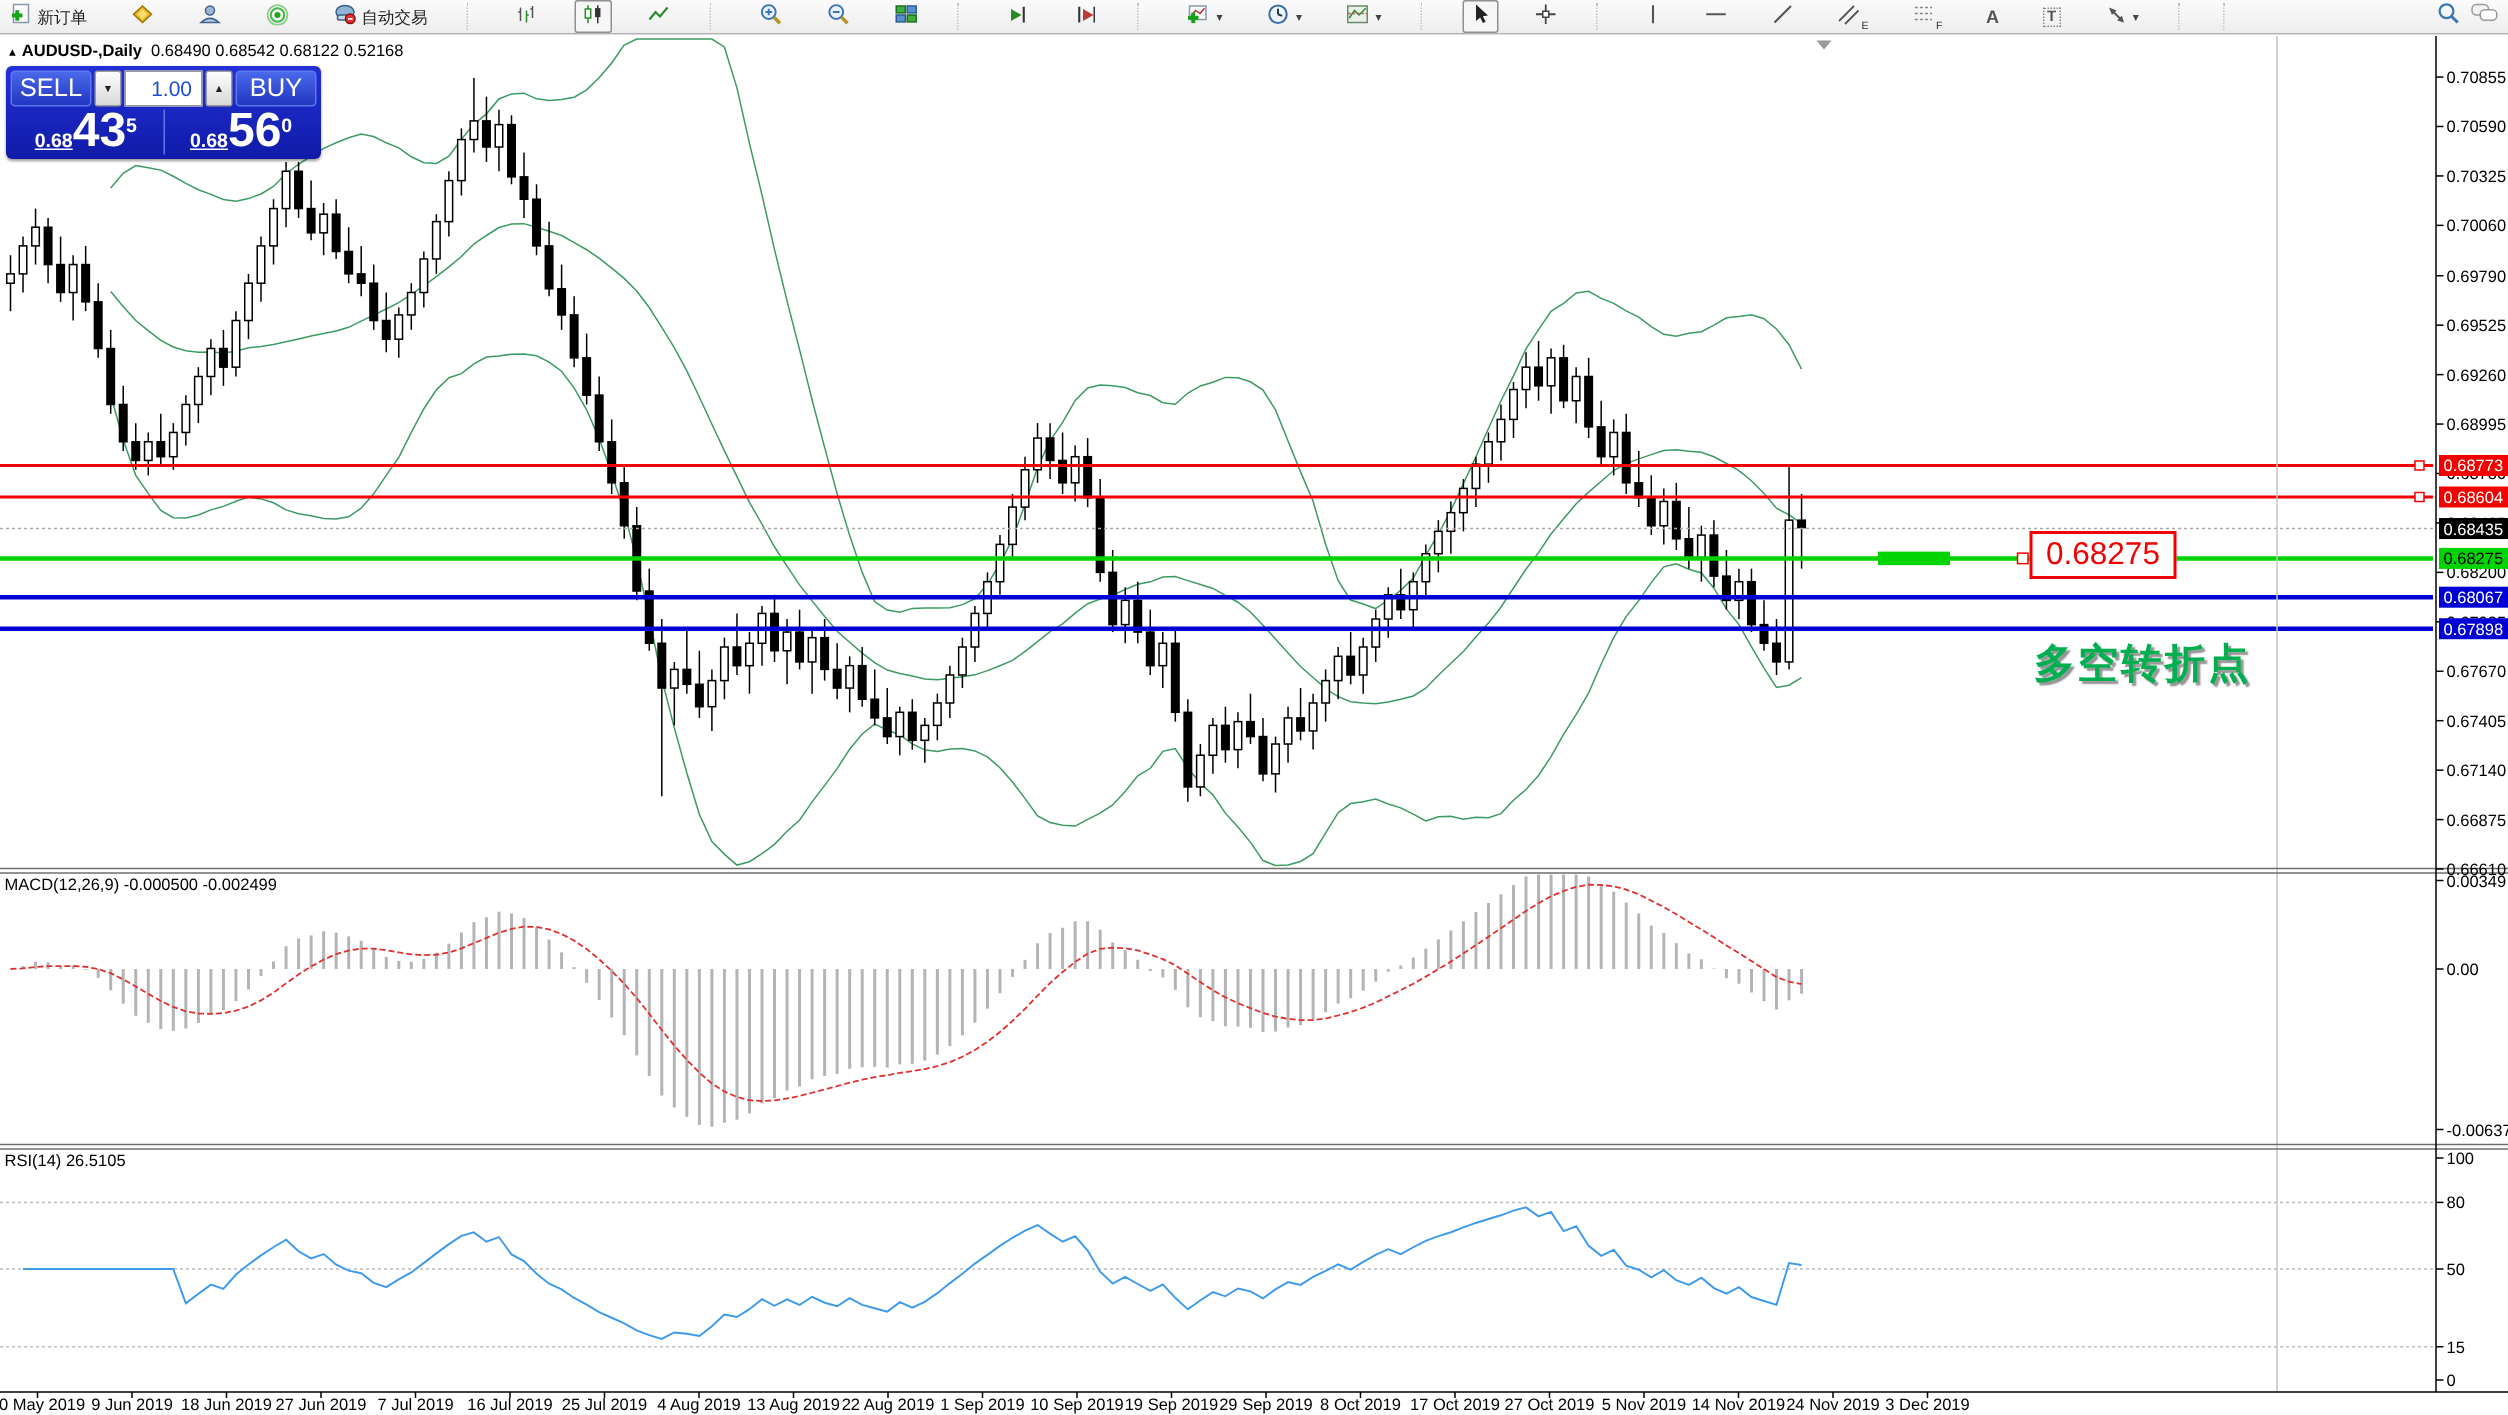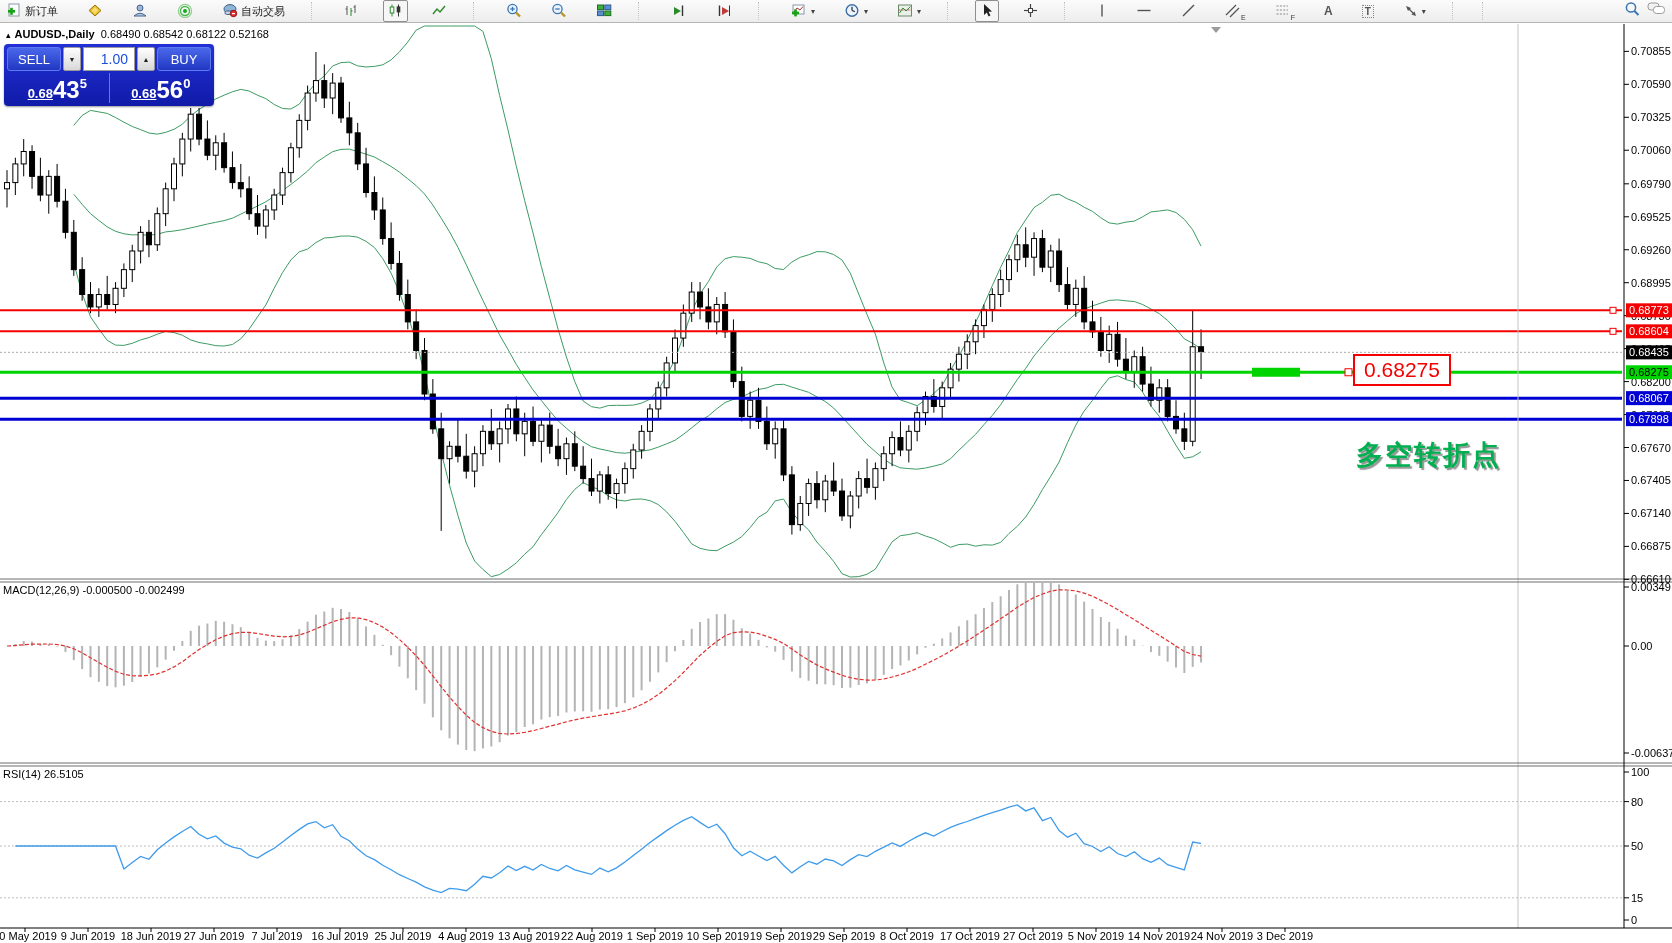--- a/index.html
+++ b/index.html
@@ -20,38 +20,38 @@
   .right-icons{margin-left:auto;display:flex;align-items:center;margin-right:6px;gap:6px;}
   
   .chart-title{position:absolute;left:6px;top:28px;z-index:20;font-size:11px;color:#000;}
   .chart-title .sym{font-weight:bold;}
   .collapse{font-size:9px;margin-right:4px;color:#000;}
   
   .trade-panel{position:absolute;left:4px;top:44px;width:210px;height:62px;z-index:20;
                background:linear-gradient(#2330d6,#101ba8);border-radius:4px;padding:3px;box-sizing:border-box;
                box-shadow:0 1px 2px rgba(0,0,0,.4);}
   .tp-row1{display:flex;height:24px;gap:2px;}
-  .tp-btn{flex:0 0 52px;display:flex;align-items:center;justify-content:center;color:#fff;font-size:13px;
+  .tp-btn{flex:0 0 52px;display:flex;align-items:center;justify-content:center;color:#fff;font-size:17px;
           background:linear-gradient(#4a68ea,#2137c2);border:1px solid #5d79f0;border-radius:3px;}
   .tp-spin{flex:0 0 16px;display:flex;align-items:center;justify-content:center;background:linear-gradient(#fefefe,#d8d8d8);
            border:1px solid #9a9a9a;font-size:7px;color:#222;border-radius:2px;}
   .tp-vol{flex:1;text-align:right;font-size:14px;padding:0 6px;border:1px solid #9a9a9a;background:#fff;color:#1d4ed8;min-width:0;}
   .tp-row2{display:flex;height:30px;margin-top:2px;}
   .tp-price{flex:1;display:flex;align-items:flex-end;justify-content:center;color:#fff;line-height:1;padding-bottom:1px;}
   .tp-price .pfx{font-size:13px;font-weight:bold;margin-bottom:2px;text-decoration:underline;}
-  .tp-price .big{font-size:24px;font-weight:bold;}
+  .tp-price .big{font-size:32px;font-weight:bold;}
   .tp-price .sup{font-size:13px;font-weight:bold;margin-bottom:12px;}
   .tp-div{width:1px;background:#5d79f0;margin:0 1px;}
   
   .pane-label{position:absolute;z-index:20;font-size:11px;color:#000;}
   
   .callout{position:absolute;left:1353px;top:354px;width:94px;height:28px;z-index:20;
            background:#fff;border:2px solid #f40000;color:#f40000;font-size:21px;
            display:flex;align-items:center;justify-content:center;}
-  .turning-point{position:absolute;left:1356px;top:437px;z-index:20;font-size:27px;font-weight:bold;color:#00b050;
+  .turning-point{position:absolute;left:1356px;top:424px;z-index:20;font-size:27px;font-weight:bold;color:#00b050;
                  text-shadow:2px 2px 1px rgba(60,60,60,.55);letter-spacing:2px;white-space:nowrap;}
   svg.chart{position:absolute;left:0;top:0;z-index:5;}
   .icon{display:inline-block;}
 </style>
 </head>
 <body>
 
 <div class="app">
 
   <div class="toolbar">

